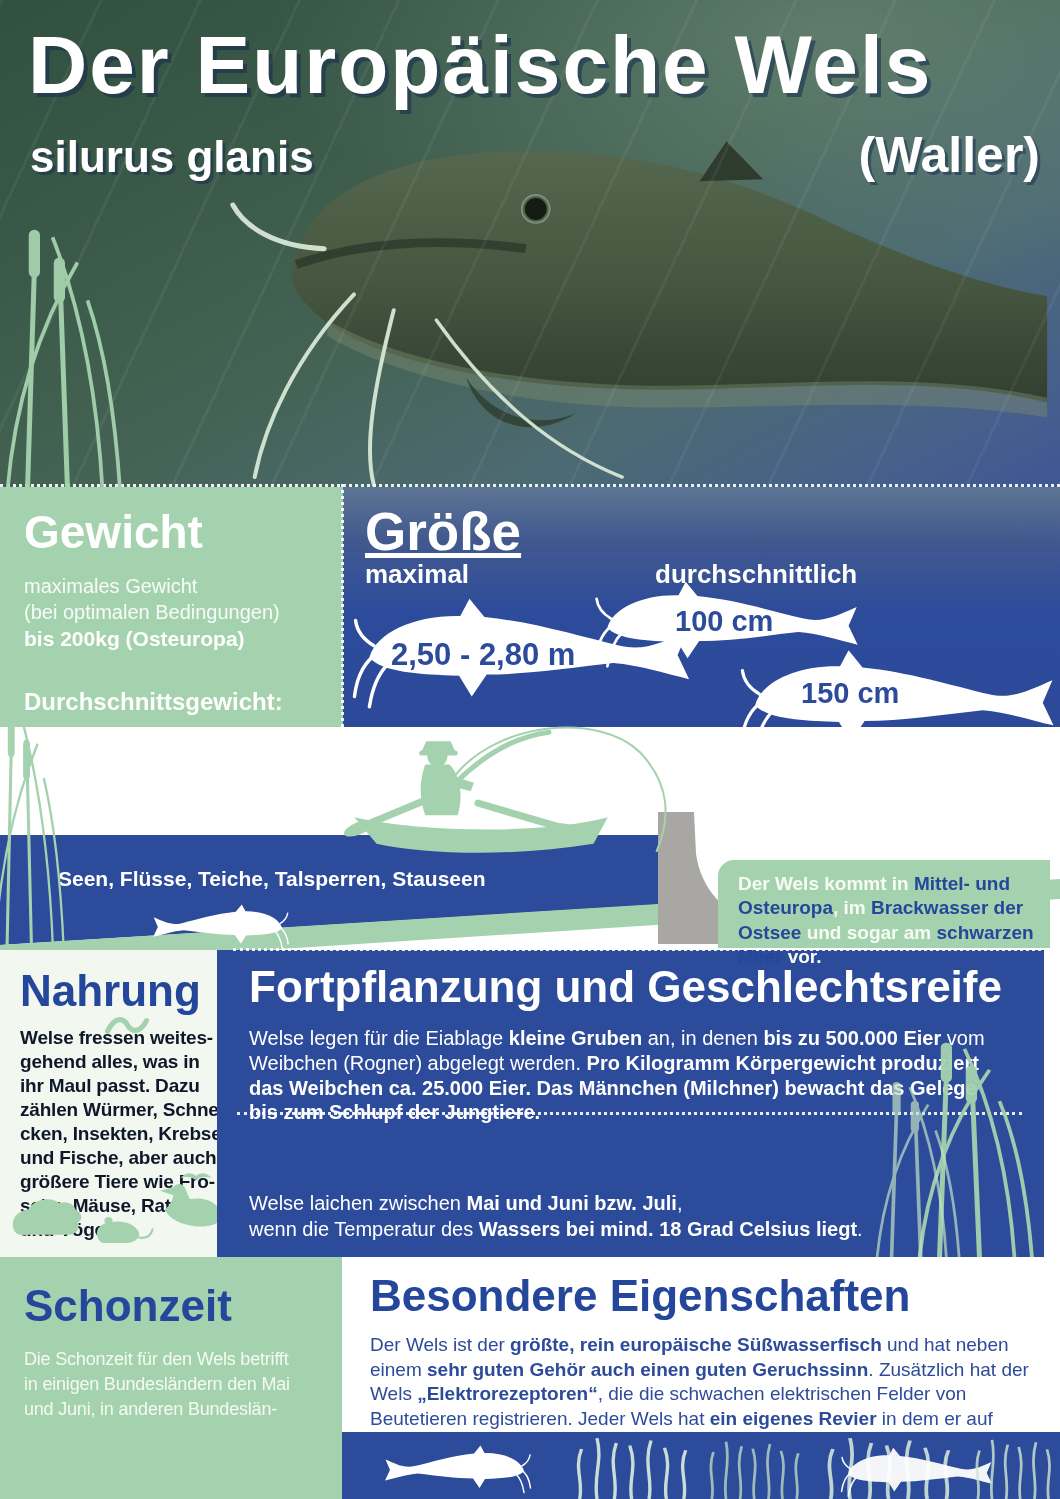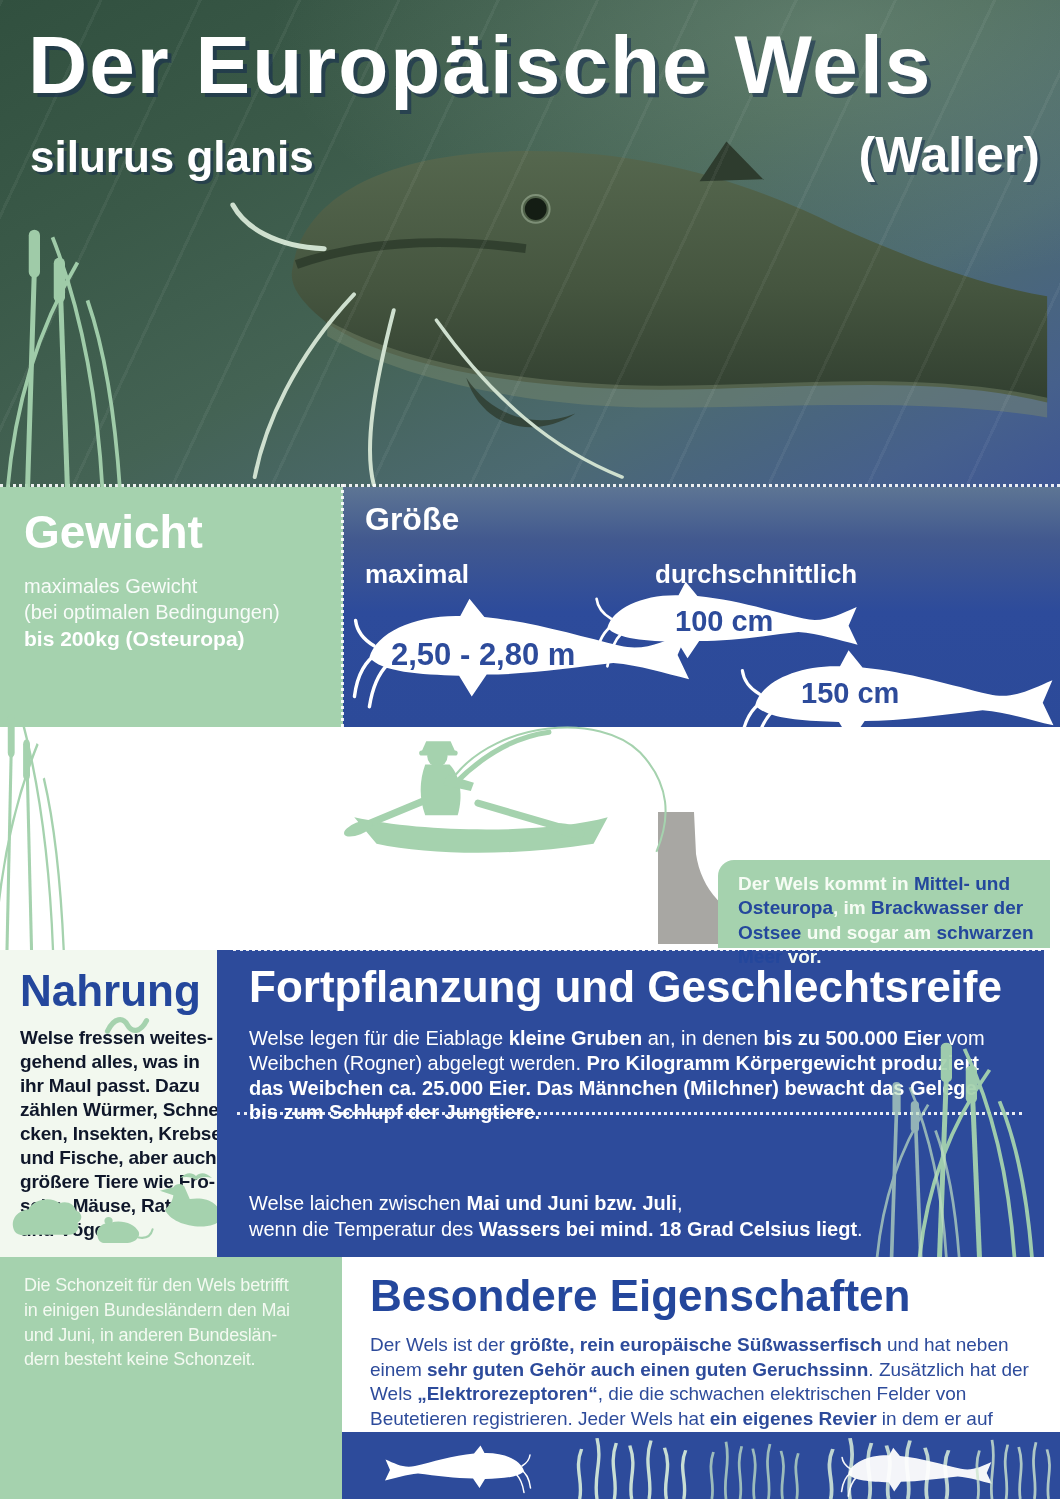--- a/index.html
+++ b/index.html
@@ -28,21 +28,21 @@
   .dot-v{border-left:3px dotted rgba(255,255,255,.9);width:0;}
   
   .gewicht{left:0;top:487px;width:343px;height:240px;background:#a5d2ae;color:#fff;}
   .groesse{left:343px;top:487px;width:717px;height:240px;
     background:linear-gradient(180deg,#5d7594 0%,#42598f 22%,#2d4b9b 52%,#2c4a99 100%);color:#fff;}
   .sec-title{font-weight:700;}
   .gewicht .sec-title{font-size:46px;margin:18px 0 0 24px;}
   .gw-small{margin:14px 0 0 24px;font-size:20px;line-height:1.3;color:rgba(255,255,255,.92);}
   .gw-bold{margin:2px 0 0 24px;font-size:21px;font-weight:700;}
   .gw-avg{margin:34px 0 0 24px;font-size:24px;font-weight:700;line-height:1.45;}
-  .groesse .sec-title{font-size:32px;margin:14px 0 0 22px;}
+  .groesse .sec-title{font-size:53px;margin:14px 0 0 22px;text-decoration:underline;}
   .gr-label{position:absolute;font-size:26px;font-weight:700;color:#fff;}
   .fish{color:#ffffff;}
   .fish-num{position:absolute;font-size:29px;font-weight:700;color:#2d4b9b;white-space:nowrap;}
   
   .lebensraum{left:0;top:727px;width:1060px;height:108px;background:#ffffff;}
   .lr-title{left:24px;top:735px;font-size:46px;font-weight:700;color:#24479c;}
   .lr-desc{left:530px;top:748px;width:470px;font-size:21px;font-weight:700;color:#24479c;line-height:1.32;}
   .fisherman{left:336px;top:722px;width:436px;height:142px;color:#a5d2ae;z-index:5;}
   
   .band{left:0;top:835px;width:1060px;height:115px;overflow:hidden;background:#ffffff;}
@@ -147,20 +147,24 @@
     <div class="abs alias-title">(Waller)</div>
   </div>
 
   <div class="abs gewicht">
     <div class="sec-title">Gewicht</div>
     <div class="gw-small">
       <div>maximales Gewicht</div>
       <div>(bei optimalen Bedingungen)</div>
     </div>
     <div class="gw-bold">bis 200kg (Osteuropa)</div>
+    <div class="gw-avg">
+      <div>Durchschnittsgewicht:</div>
+      <div>15 bis 45kg</div>
+    </div>
   </div>
 
   <div class="abs groesse">
     <div class="sec-title">Größe</div>
     <div class="gr-label" style="left:22px;top:72px">maximal</div>
     <div class="gr-label" style="left:312px;top:72px">durchschnittlich</div>
     <svg class="abs fish" style="left:8px;top:108px" width="345" height="127" viewBox="0 0 300 110">
         <use href="#catfish"></use>
       </svg>
     <div class="fish-num" style="left:48px;top:150px;font-size:31px">2,50 - 2,80 m</div>
@@ -192,20 +196,31 @@
     <rect x="82" y="28" width="38" height="5" rx="2.5" fill="currentColor"></rect>
     <path fill="currentColor" d="M88,42 C82,58 82,76 88,92 L120,92 C126,72 122,52 112,42 Z"></path>
     <path fill="currentColor" d="M110,52 L136,60 L133,68 L106,62 Z"></path>
     <path fill="currentColor" d="M18,94 C90,110 210,110 268,94 L254,120 C180,132 96,132 40,120 Z"></path>
     <path stroke="currentColor" stroke-width="7" stroke-linecap="round" d="M86,78 L28,102"></path>
     <ellipse cx="22" cy="105" rx="15" ry="6" fill="currentColor" transform="rotate(-22 22 105)"></ellipse>
     <path stroke="currentColor" stroke-width="7" stroke-linecap="round" d="M140,80 L222,104"></path>
     <ellipse cx="230" cy="107" rx="16" ry="6" fill="currentColor" transform="rotate(16 230 107)"></ellipse>
   </svg>
 
+  <div class="abs band">
+    <div class="band-blue"></div>
+    <div class="band-green"></div>
+    <div class="band-text">Seen, Flüsse, Teiche, Talsperren, Stauseen</div>
+    <svg class="band-fish" style="left:150px;top:68px;transform:scaleX(-1)" width="140" height="51" viewBox="0 0 300 110">
+        <use href="#catfish"></use>
+      </svg>
+    <svg class="band-fish" style="left:690px;top:32px" width="78" height="29" viewBox="0 0 300 110">
+        <use href="#catfish"></use>
+      </svg>
+  </div>
   <svg class="abs dam" viewBox="0 0 120 132" preserveAspectRatio="none">
     <path fill="currentColor" d="M0,0 L36,0 L38,42 C44,82 72,108 120,120 L120,132 L0,132 Z"></path>
   </svg>
   <div class="abs habitat-box">
     <span>Der Wels kommt in </span><b>Mittel- und Osteuropa</b><span>, im </span><b>Brackwasser der Ostsee</b><span> und sogar am </span><b>schwarzen Meer</b><span> vor.</span>
   </div>
   <svg class="abs reeds-left" viewBox="0 0 120 220" preserveAspectRatio="none">
       <use href="#reeds"></use>
     </svg>
 
@@ -254,25 +269,25 @@
     <svg class="panel-reeds" viewBox="0 0 120 220" preserveAspectRatio="none">
         <use href="#reeds"></use>
       </svg>
     <svg class="panel-reeds2" viewBox="0 0 120 220" preserveAspectRatio="none">
         <use href="#reeds"></use>
       </svg>
   </div>
   <div class="abs dot-h" style="left:233px;top:948px;width:827px"></div>
 
   <div class="abs schonzeit">
+    <div class="sz-title">Schonzeit</div>
     <div class="sz-body">
       <div>Die Schonzeit für den Wels betrifft</div>
       <div>in einigen Bundesländern den Mai</div>
       <div>und Juni, in anderen Bundeslän-</div>
-      <div>dern besteht keine Schonzeit.</div>
     </div>
   </div>
 
   <div class="abs eigen">
     <div class="be-title">Besondere Eigenschaften</div>
     <div class="be-body">
       <span>Der Wels ist der </span><b>größte, rein europäische Süßwasserfisch</b><span> und hat neben einem </span><b>sehr guten Gehör auch einen guten Geruchssinn</b><span>. Zusätzlich hat der Wels </span><b>„Elektrorezeptoren“</b><span>, die die schwachen elektrischen Felder von Beutetieren registrieren. Jeder Wels hat </span><b>ein eigenes Revier</b><span> in dem er auf Nahrungssuche geht.</span>
     </div>
   </div>
 

